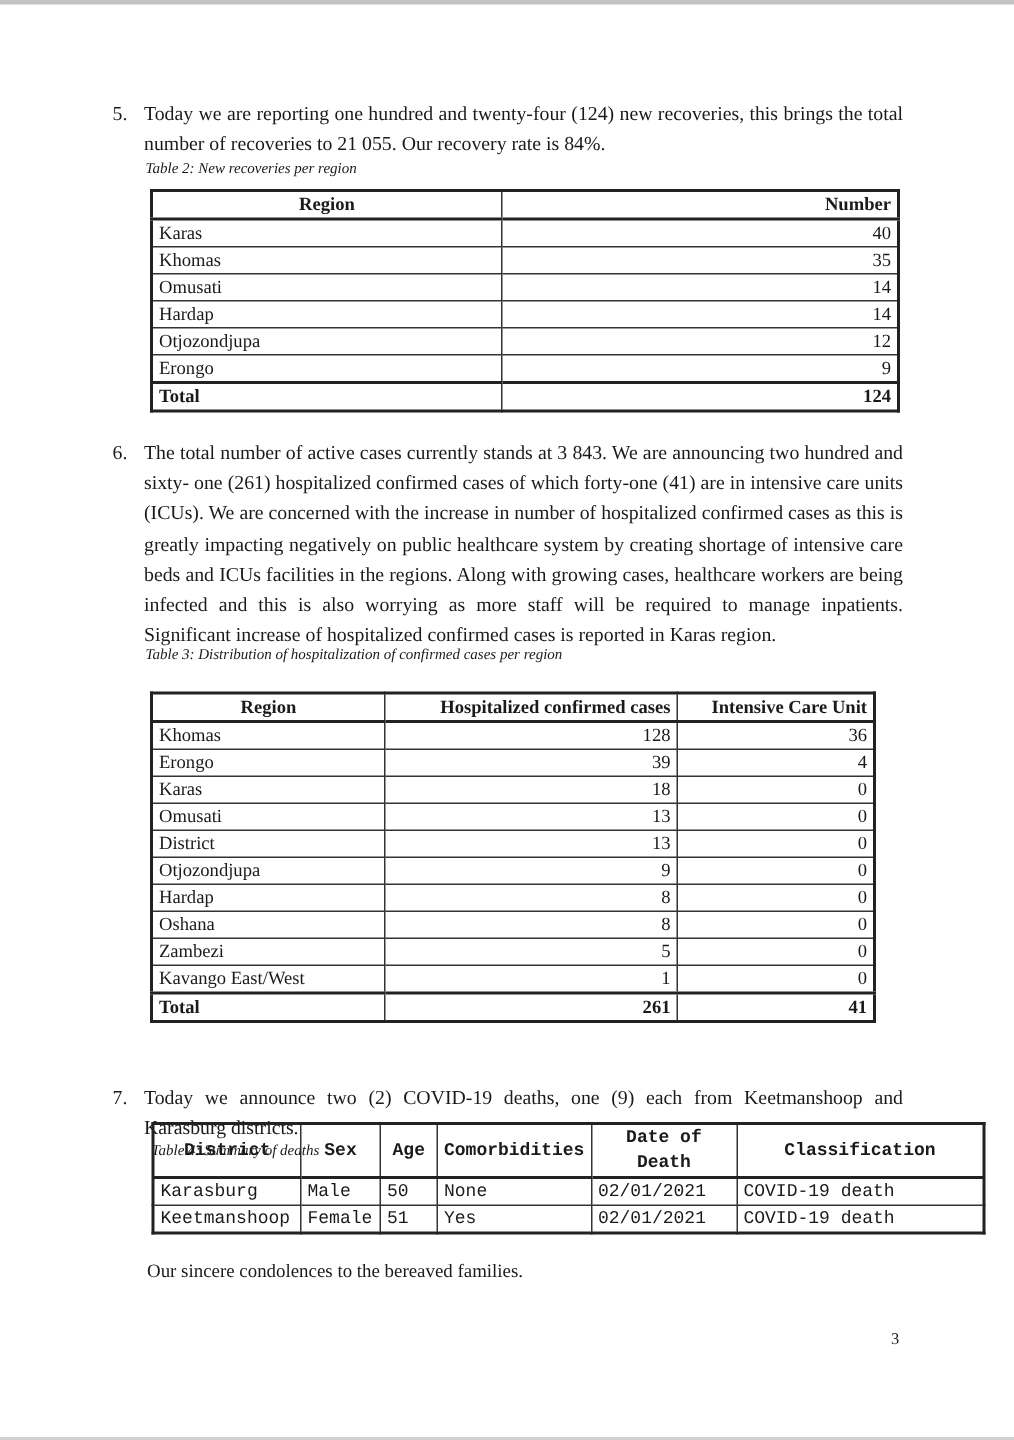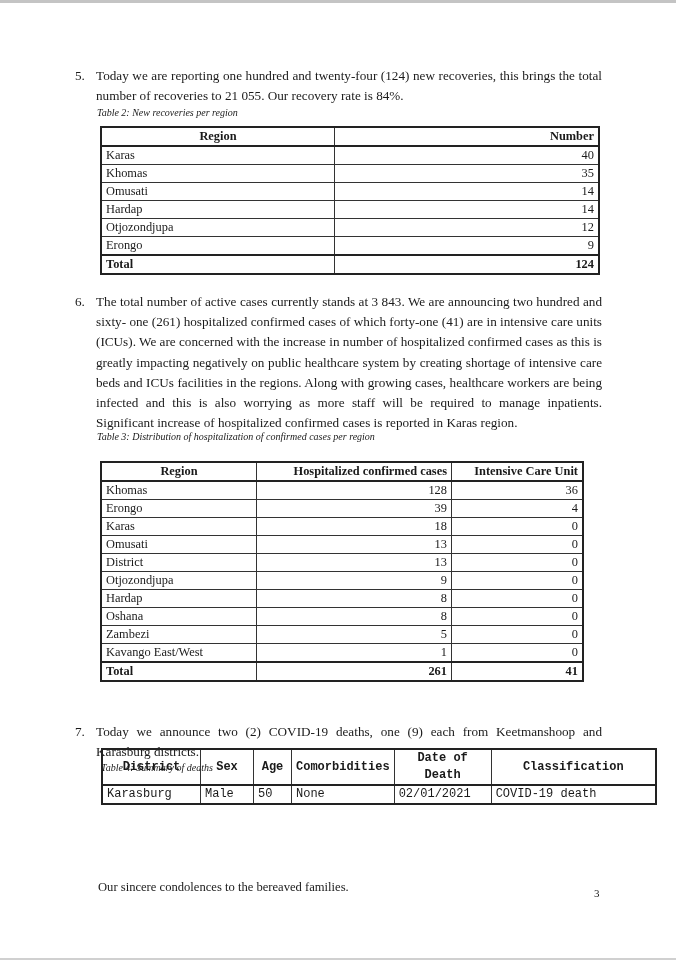--- a/index.html
+++ b/index.html
@@ -13,21 +13,21 @@
   .para .num { position: absolute; left: -21px; top: 0; }
   .para .body { display: block; }
   .caption { position: absolute; font-style: italic; font-size: 10px; }
   table { border-collapse: collapse; position: absolute; font-size: 12.4px; }
   td, th { border: 1px solid #333; padding: 0 4px; height: 17px; line-height: 17px; }
   th { font-weight: bold; text-align: center; }
   .c { text-align: right; }
   .tot td { font-weight: bold; border-top: 2px solid #222; }
   .outer { border: 2px solid #222; }
   .hdr th { border-bottom: 2px solid #222; }
-  .note { position: absolute; font-size: 12.6px; margin-top: 40px; }
+  .note { position: absolute; font-size: 12.6px; }
   .pageno { position: absolute; font-size: 11px; }
 </style>
 </head>
 <body>
 
 <div class="top-rule"></div>
 
 <div class="para" style="left:96px; top:66px; width:506px;">
   <span class="num">5.</span>
   <span class="body">Today we are reporting one hundred and twenty-four (124) new recoveries, this brings the total number of recoveries to 21 055. Our recovery rate is 84%.</span>
@@ -159,20 +159,28 @@
     <th>Classification</th>
   </tr>
   <tr>
     <td>Karasburg</td>
     <td>Male</td>
     <td>50</td>
     <td>None</td>
     <td>02/01/2021</td>
     <td>COVID-19 death</td>
   </tr>
+  <tr>
+    <td>Keetmanshoop</td>
+    <td>Female</td>
+    <td>51</td>
+    <td>Yes</td>
+    <td>02/01/2021</td>
+    <td>COVID-19 death</td>
+  </tr>
 </tbody>
   </table>
 
 <div class="note" style="left:98px; top:840px;">Our sincere condolences to the bereaved families.</div>
 
 <div class="pageno" style="left:594px; top:887px;">3</div>
 
 <div class="bottom-rule"></div>
 
 </body></html>

